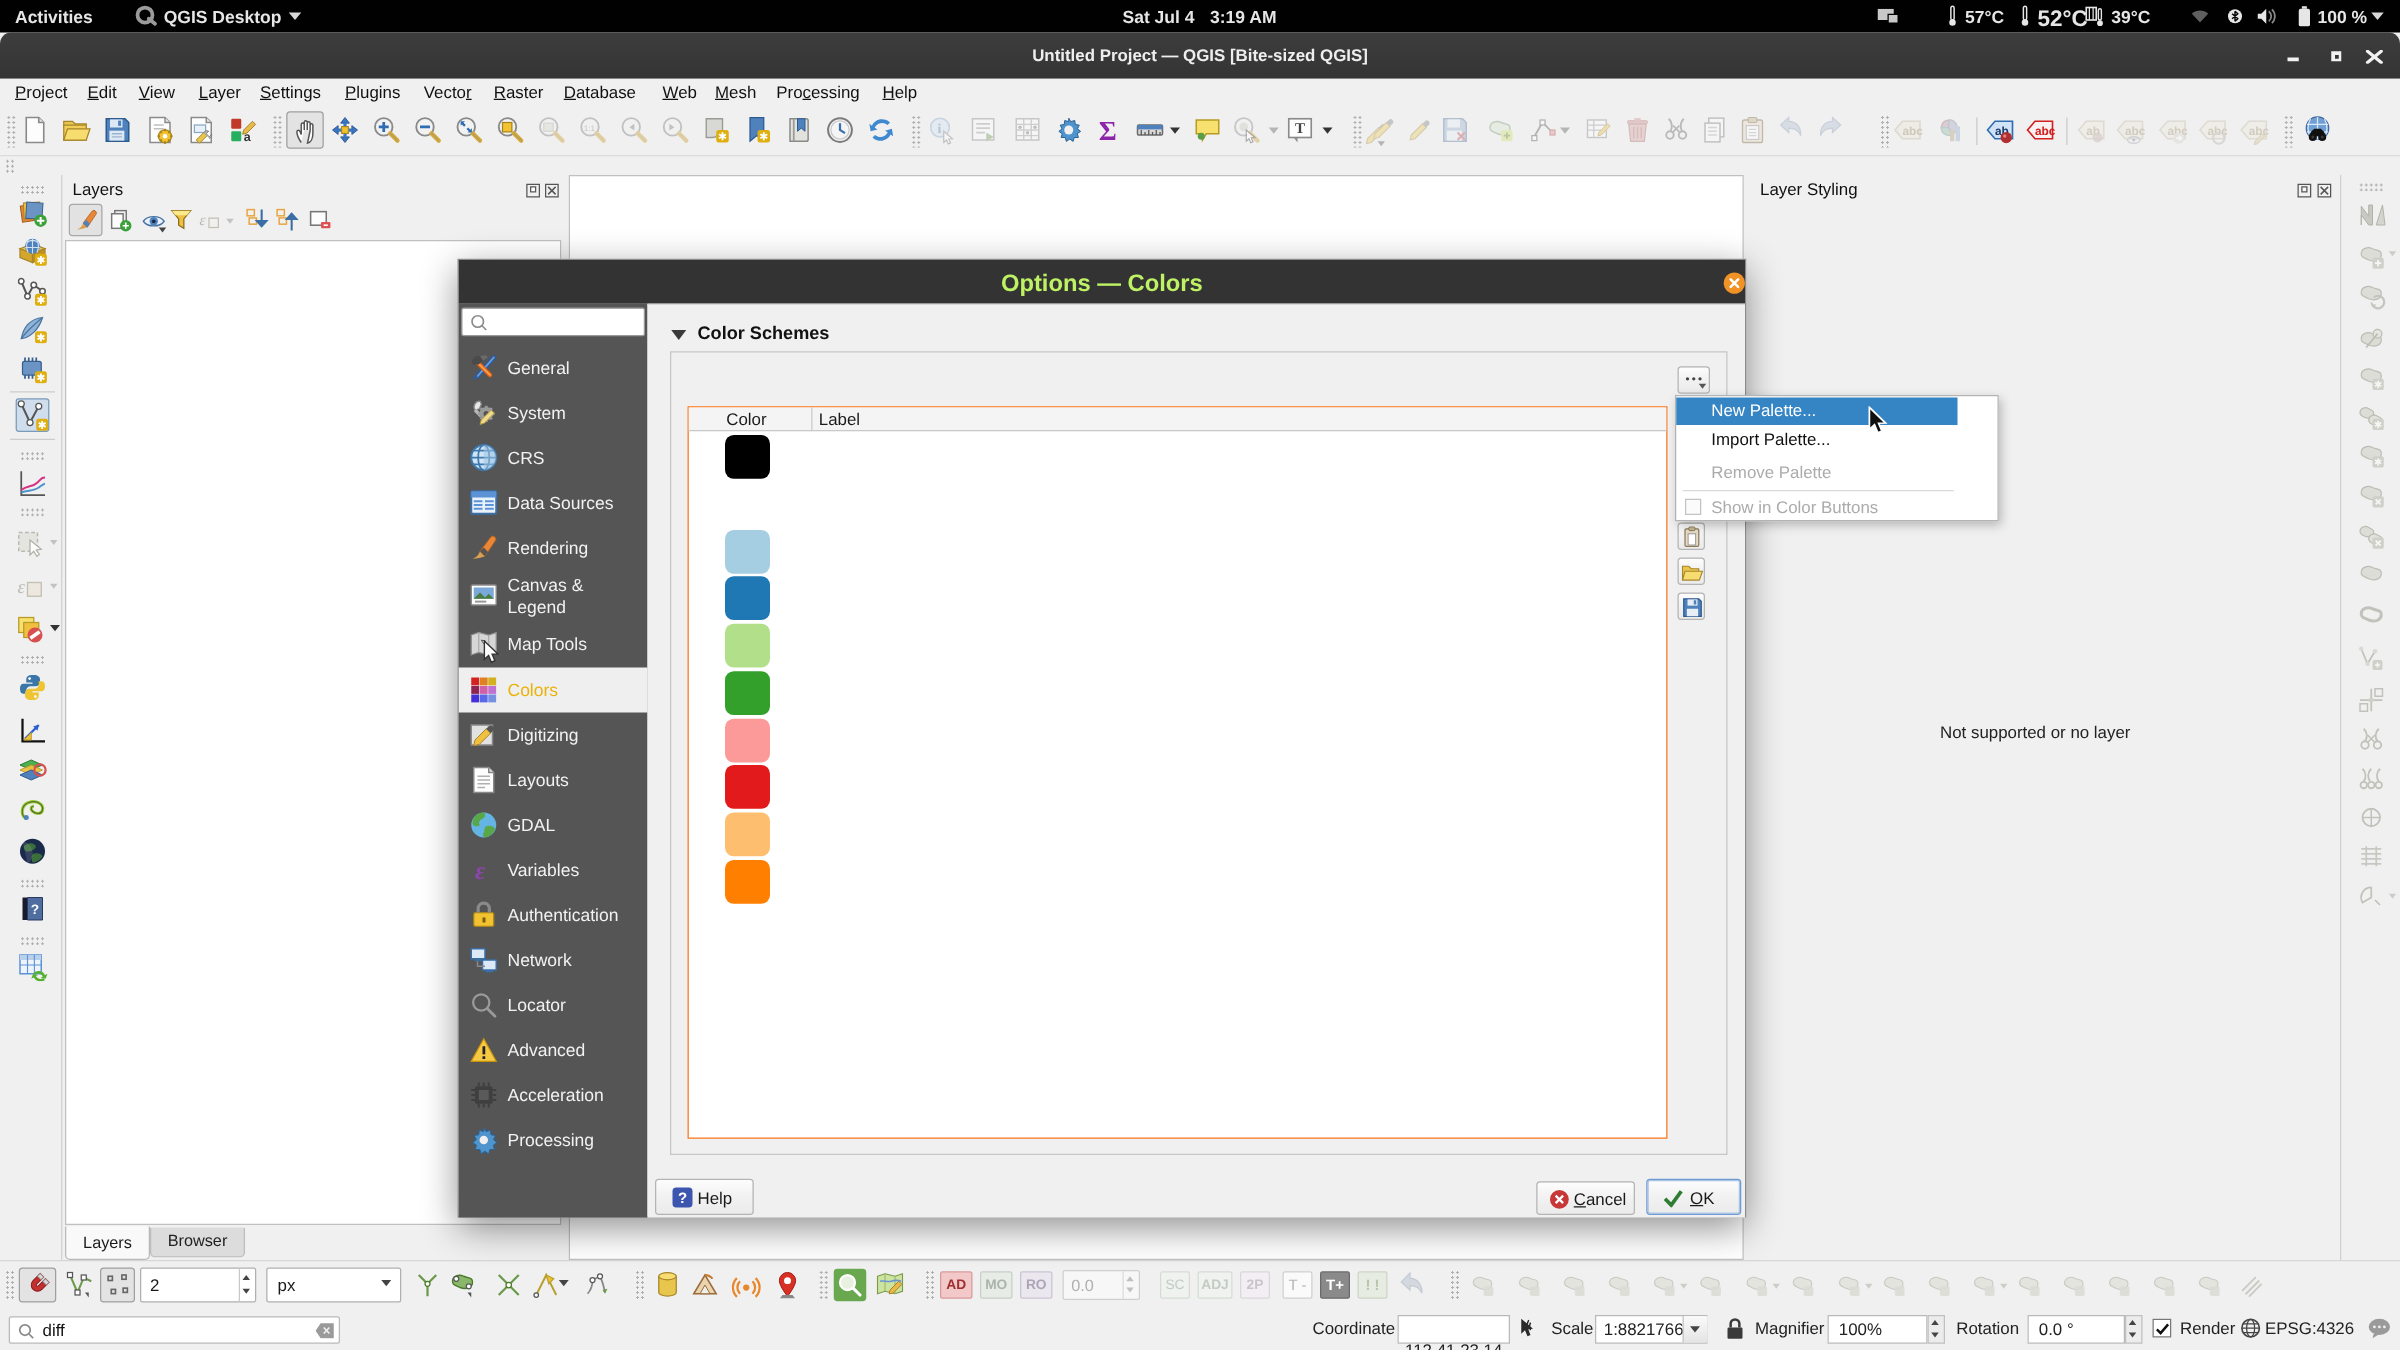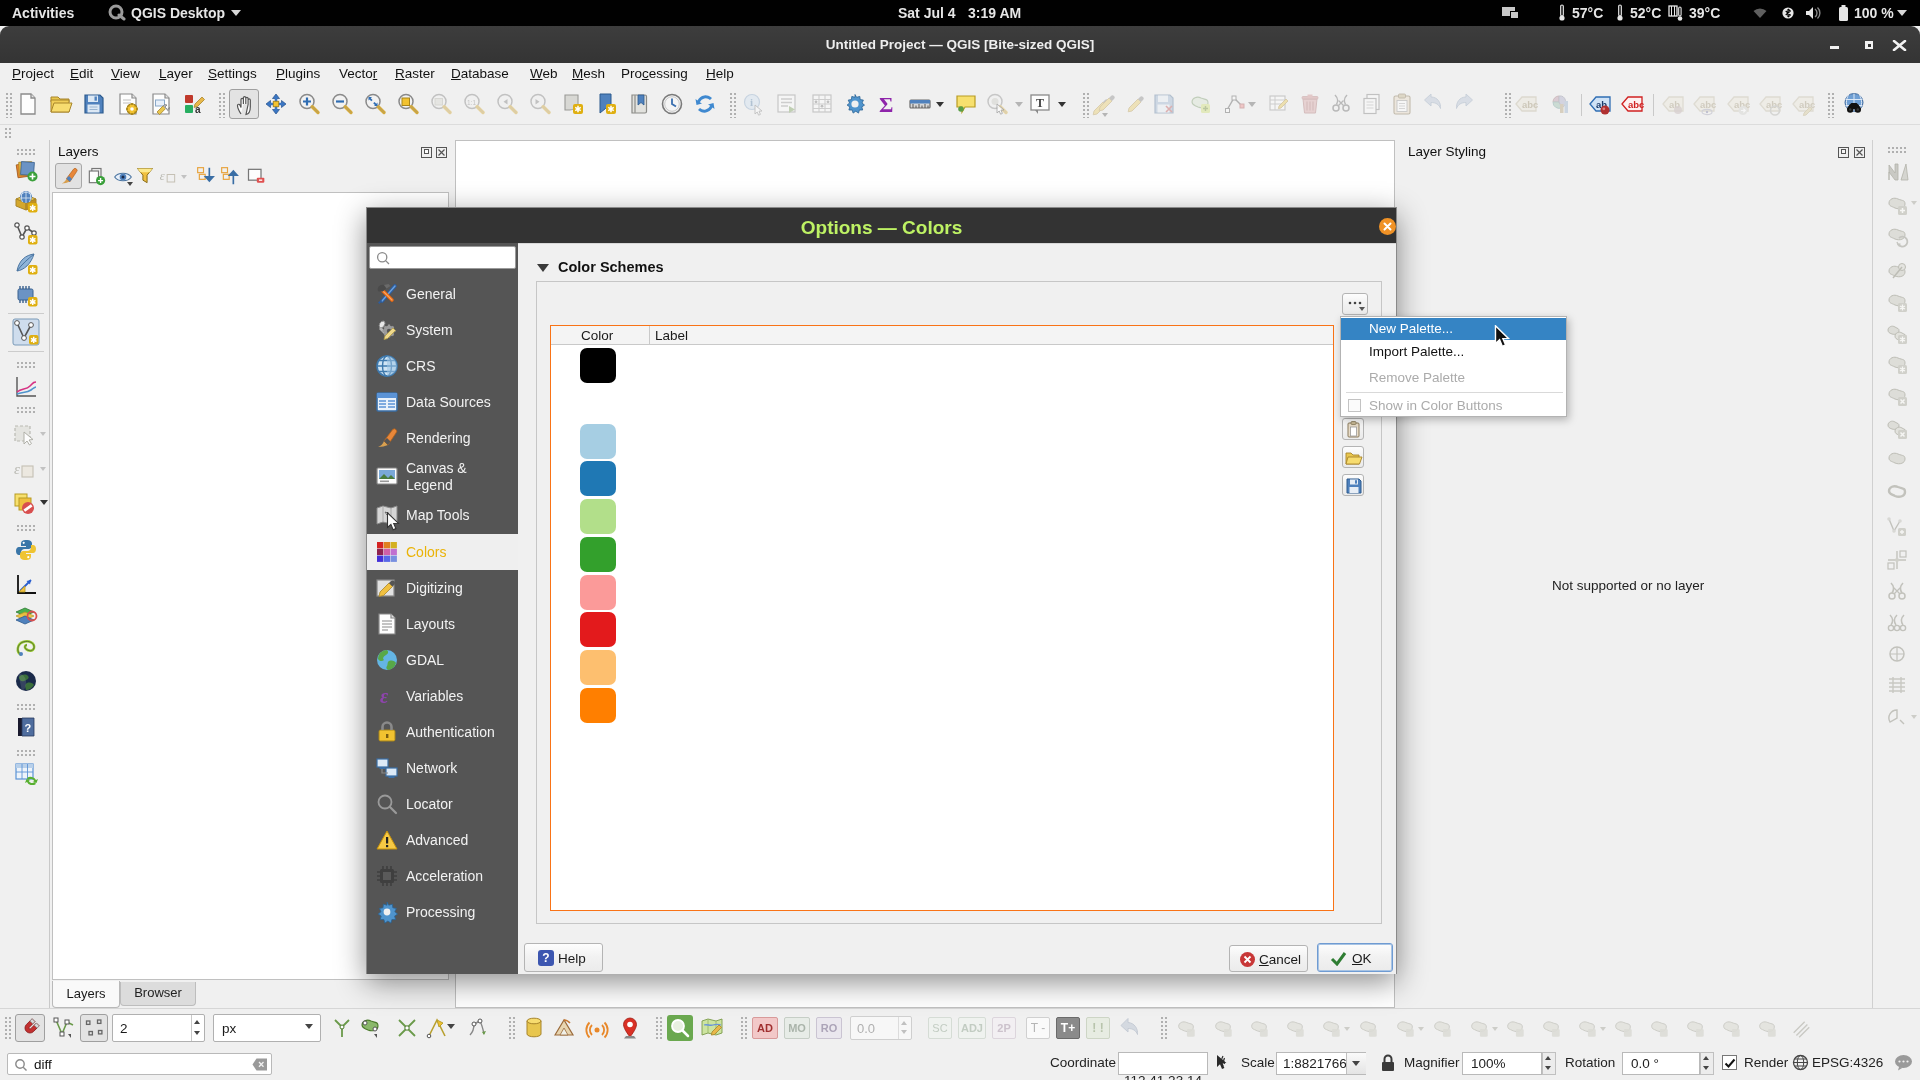--- a/index.html
+++ b/index.html
@@ -32,21 +32,21 @@
     </svg>
   <svg class="a" style="left:1558px;top:4px" width="8" height="18" viewBox="0 0 8 18">
       <rect x="2.7" y="1" width="2.6" height="11" rx="1.3" fill="none" stroke="#e6e6e6" stroke-width="1.2"></rect>
       <circle cx="4" cy="14" r="2.6" fill="#e6e6e6"></circle>
     </svg>
   <div class="a" style="left:1572px;top:5px;font-weight:700;font-size:14px">57°C</div>
   <svg class="a" style="left:1616px;top:4px" width="8" height="18" viewBox="0 0 8 18">
       <rect x="2.7" y="1" width="2.6" height="11" rx="1.3" fill="none" stroke="#e6e6e6" stroke-width="1.2"></rect>
       <circle cx="4" cy="14" r="2.6" fill="#e6e6e6"></circle>
     </svg>
-  <div class="a" style="left:1630px;top:5px;font-weight:700;font-size:14px">52°C</div>
+  <div class="a" style="left:1630px;top:5px;font-weight:700;font-size:18px">52°C</div>
   <svg class="a" style="left:1668px;top:4px" width="15" height="18" viewBox="0 0 15 18">
       <rect x="1" y="2" width="8" height="10" fill="none" stroke="#e6e6e6" stroke-width="1.3"></rect>
       <line x1="3.5" y1="2" x2="3.5" y2="12" stroke="#e6e6e6" stroke-width="1"></line>
       <line x1="6.5" y1="2" x2="6.5" y2="12" stroke="#e6e6e6" stroke-width="1"></line>
       <rect x="10.7" y="3" width="2.4" height="9" rx="1.2" fill="none" stroke="#e6e6e6" stroke-width="1.1"></rect>
       <circle cx="12" cy="14.5" r="2.3" fill="#e6e6e6"></circle>
     </svg>
   <div class="a" style="left:1689px;top:5px;font-weight:700;font-size:14px">39°C</div>
   <svg class="a" style="left:1752px;top:7px" width="16" height="12" viewBox="0 0 16 12">
       <path d="M8 11 L1.5 4 A9.5 9.5 0 0 1 14.5 4 Z" fill="#5f5f5f"></path>
@@ -1240,21 +1240,21 @@
     <span class="a" style="left:29px;top:6px;font-size:13.5px"><u>C</u>ancel</span>
   </div>
   <div class="a btn3d" id="okbtn" style="left:950px;top:735px;width:76px;height:29px;border-color:#6f9bd2;box-shadow:0 0 0 1px #a8c4e4 inset">
     <svg class="a" style="left:12px;top:7px" width="17" height="15" viewBox="0 0 17 15">
         <path d="M2 8 L7 13 L15 2" fill="none" stroke="#2e7d32" stroke-width="3"></path>
       </svg>
     <span class="a" style="left:34px;top:7px;font-size:13.5px"><u>O</u>K</span>
   </div>
 </div>
 
-<div class="a" id="ctxmenu" style="left:1340px;top:316px;width:227px;height:101px;background:#fff;border:1px solid #b3b3b3;box-shadow:2px 3px 8px rgba(0,0,0,0.25);font-size:13.5px">
+<div class="a" id="ctxmenu" style="left:1340px;top:316px;width:259px;height:101px;background:#fff;border:1px solid #b3b3b3;box-shadow:2px 3px 8px rgba(0,0,0,0.25);font-size:13.5px">
   <div class="a" style="left:0;top:1px;width:225px;height:22px;background:#3584c4;color:#fff;padding:3px 0 0 28px">New Palette...</div>
   <div class="a" style="left:28px;top:27px;color:#111">Import Palette...</div>
   <div class="a" style="left:28px;top:53px;color:#ababab">Remove Palette</div>
   <div class="a" style="left:5px;top:75px;width:217px;height:1px;background:#d9d9d9"></div>
   <div class="a" style="left:7px;top:82px;width:13px;height:13px;background:#fbfbfb;border:1px solid #c3c3c3"></div>
   <div class="a" style="left:28px;top:81px;color:#ababab">Show in Color Buttons</div>
 </div>
 
 <svg class="a" style="left:1494px;top:325px" width="22" height="26" viewBox="0 0 22 26">
     <path d="M1.5 0.8 L1.5 18.5 L5.6 14.8 L8.3 21.3 L11.6 19.9 L8.9 13.6 L14.4 13.4 Z" fill="#111" stroke="#fff" stroke-width="1.4"></path>

